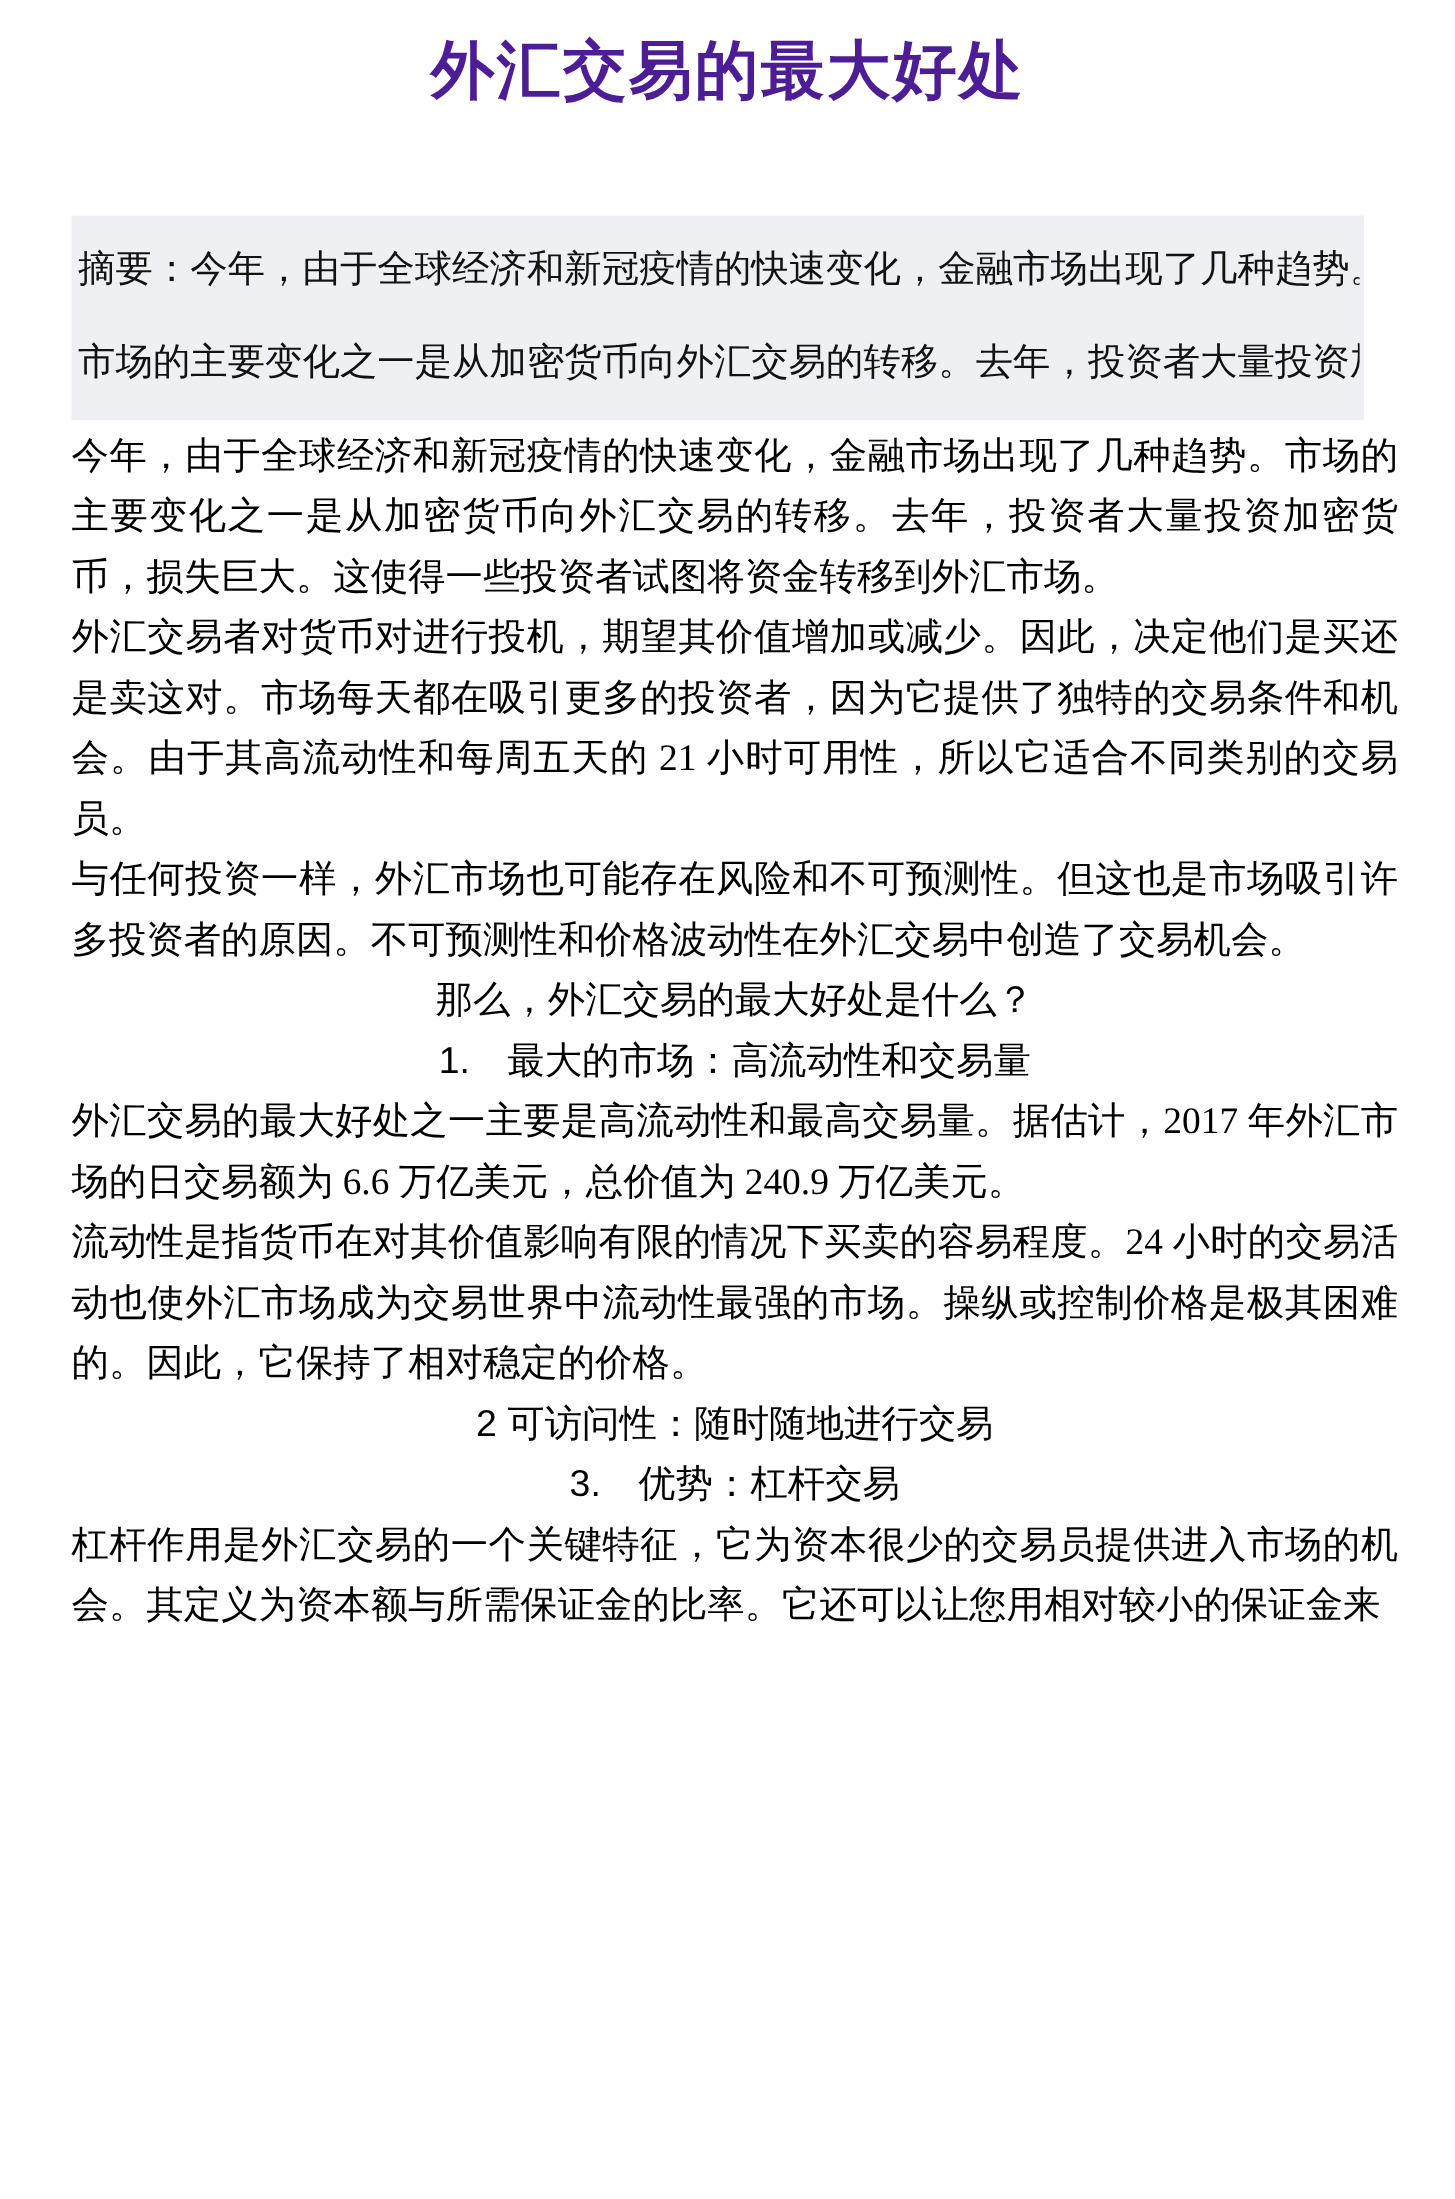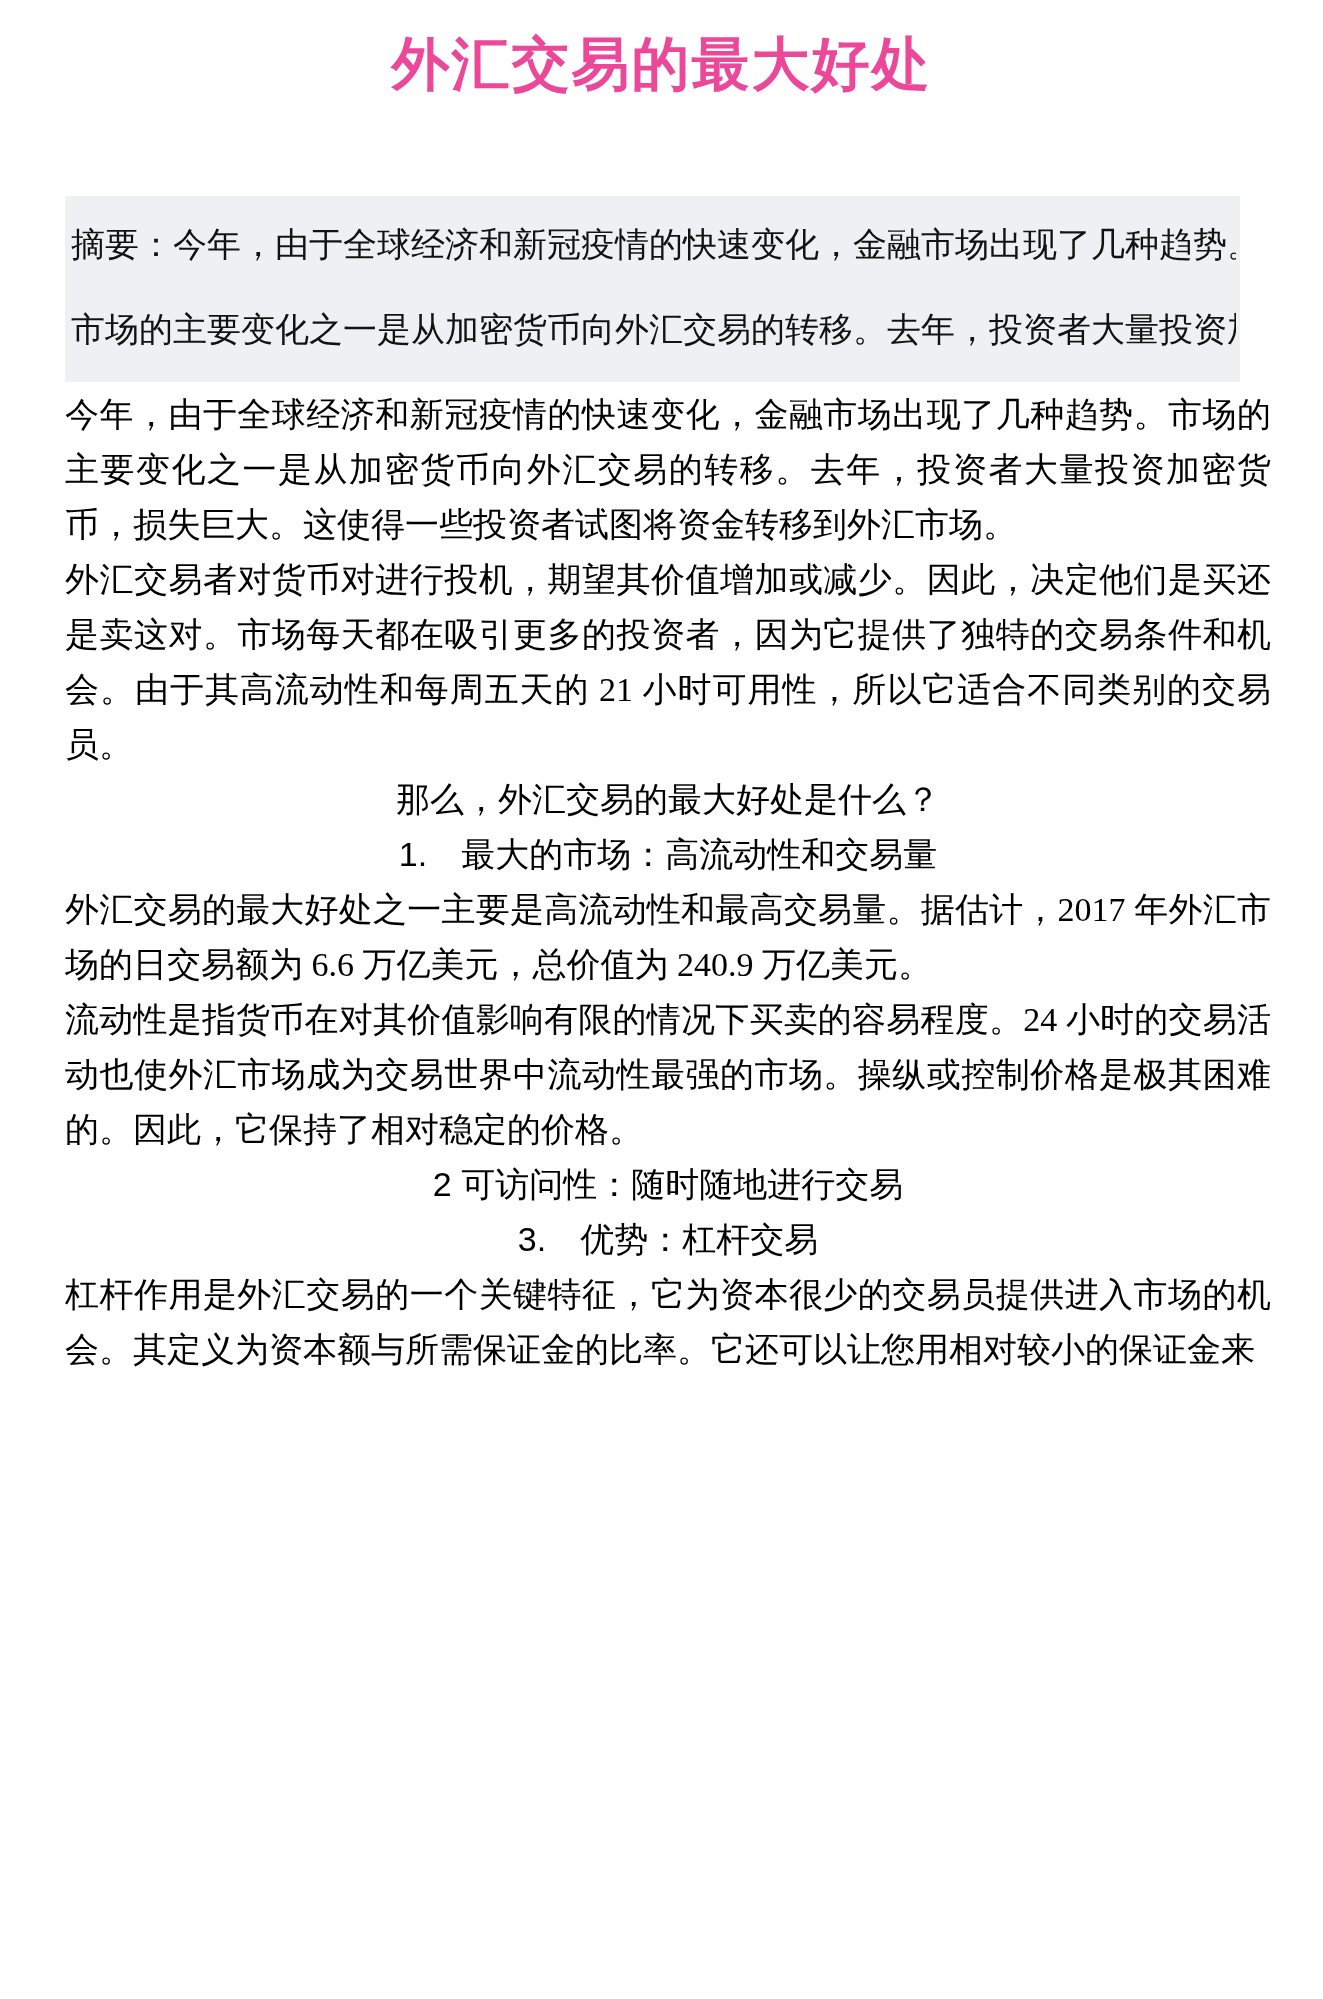--- a/index.html
+++ b/index.html
@@ -17,21 +17,21 @@
     color: #000000;
   }
   .doc-title {
     margin: 26px 0 0 0;
     text-align: center;
     font-family: "Liberation Serif", "DejaVu Serif", serif;
     font-weight: bold;
     font-size: 58px;
     line-height: 1.35;
     letter-spacing: 2px;
-    color: #ec4899;
+    color: #4c1d95;
   }
   .abstract {
     margin: 92px 83px 0 65px;
     padding: 6px 4px 10px 6px;
     background: #eef0f3;
     font-family: "Liberation Sans", "DejaVu Sans", sans-serif;
     font-size: 34px;
     line-height: 85px;
     color: #121212;
     text-align: left;
@@ -76,20 +76,21 @@
   <h1 class="doc-title">外汇交易的最大好处</h1>
 
   <div class="abstract">
     <div class="abstract-line">摘要：今年，由于全球经济和新冠疫情的快速变化，金融市场出现了几种趋势。</div>
     <div class="abstract-line">市场的主要变化之一是从加密货币向外汇交易的转移。去年，投资者大量投资加</div>
   </div>
 
   <div class="article">
     <p>今年，由于全球经济和新冠疫情的快速变化，金融市场出现了几种趋势。市场的主要变化之一是从加密货币向外汇交易的转移。去年，投资者大量投资加密货币，损失巨大。这使得一些投资者试图将资金转移到外汇市场。</p>
     <p>外汇交易者对货币对进行投机，期望其价值增加或减少。因此，决定他们是买还是卖这对。市场每天都在吸引更多的投资者，因为它提供了独特的交易条件和机会。由于其高流动性和每周五天的 21 小时可用性，所以它适合不同类别的交易员。</p>
+    <p>与任何投资一样，外汇市场也可能存在风险和不可预测性。但这也是市场吸引许多投资者的原因。不可预测性和价格波动性在外汇交易中创造了交易机会。</p>
     <p class="heading">那么，外汇交易的最大好处是什么？</p>
     <p class="heading">1.　最大的市场：高流动性和交易量</p>
     <p>外汇交易的最大好处之一主要是高流动性和最高交易量。据估计，2017 年外汇市场的日交易额为 6.6 万亿美元，总价值为 240.9 万亿美元。</p>
     <p>流动性是指货币在对其价值影响有限的情况下买卖的容易程度。24 小时的交易活动也使外汇市场成为交易世界中流动性最强的市场。操纵或控制价格是极其困难的。因此，它保持了相对稳定的价格。</p>
     <p class="heading">2 可访问性：随时随地进行交易</p>
     <p class="heading">3.　优势：杠杆交易</p>
     <p>杠杆作用是外汇交易的一个关键特征，它为资本很少的交易员提供进入市场的机会。其定义为资本额与所需保证金的比率。它还可以让您用相对较小的保证金来</p>
   </div>
 
 </div>

